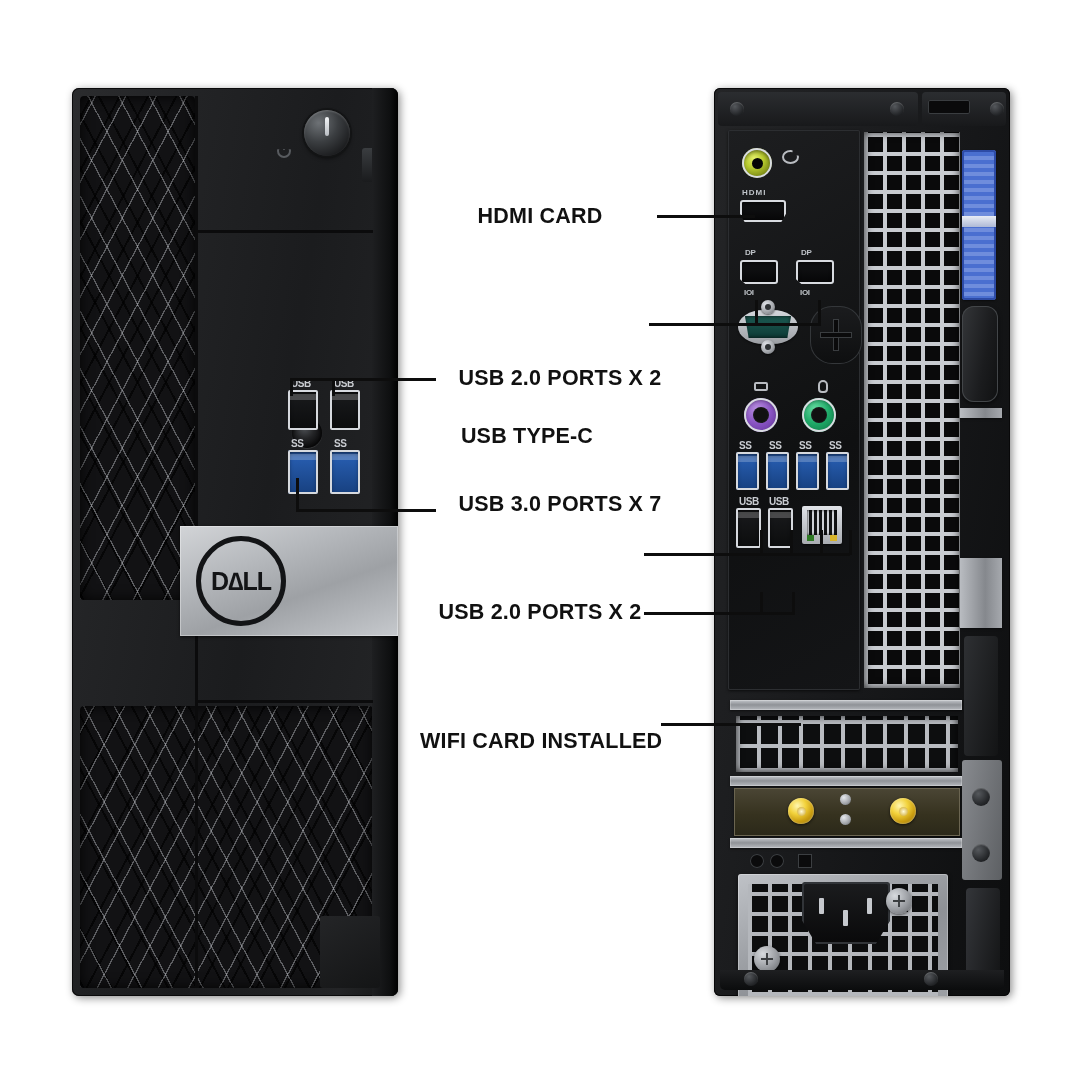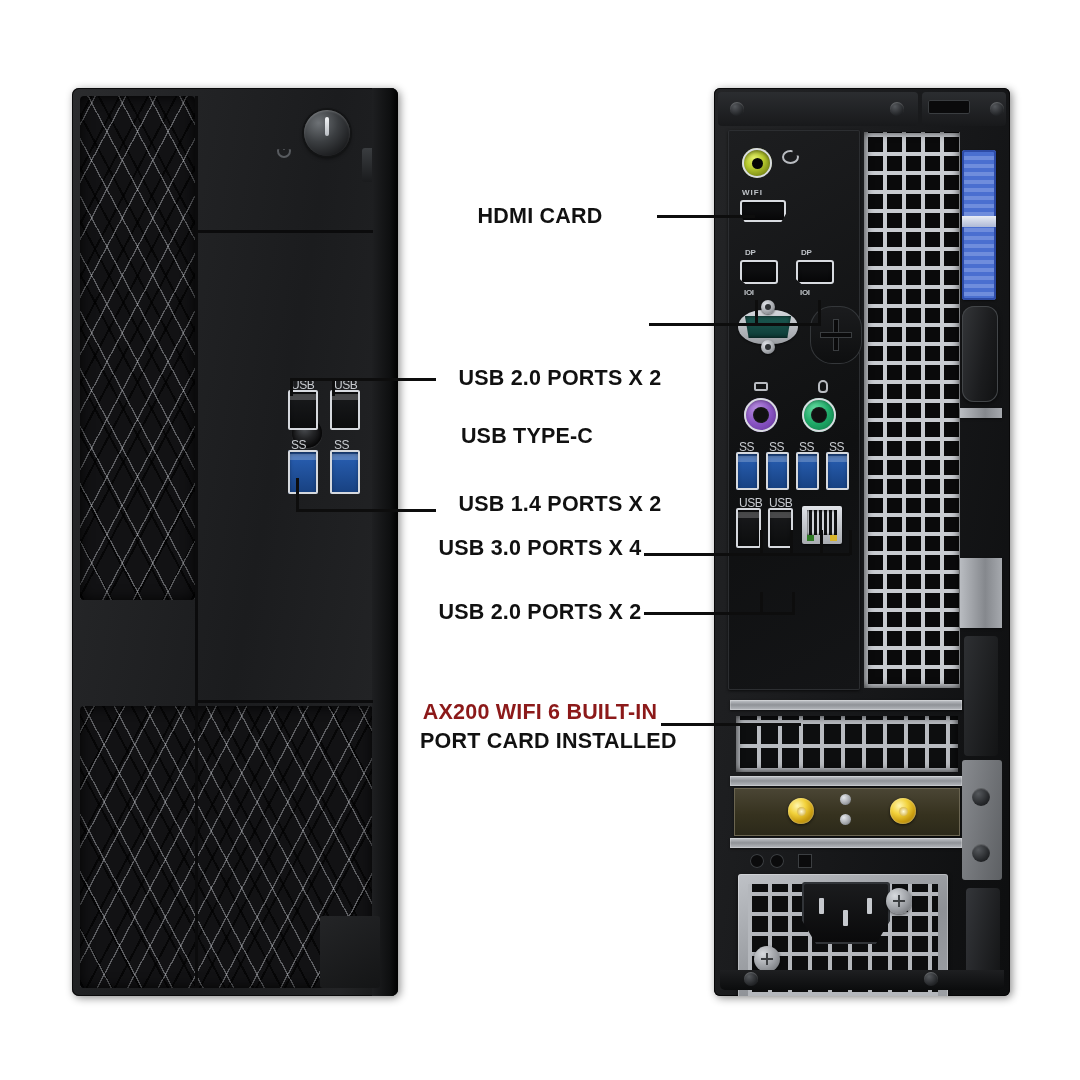--- a/index.html
+++ b/index.html
@@ -106,21 +106,21 @@
   .usb2 {
     background: linear-gradient(#1a1b1d,#0b0c0d);
     box-shadow: inset 0 0 0 2px #d6d9de, inset 0 3px 5px rgba(0,0,0,.95);
   }
   .usb3 {
     background: linear-gradient(#2a62b8,#17407f);
     box-shadow: inset 0 0 0 2px #d6d9de, inset 0 3px 5px rgba(0,0,0,.75);
   }
   .usb-tongue{ position:absolute; left:2px; right:2px; top:4px; height:6px; background:rgba(255,255,255,.22); }
   .usb-mark {
-    position:absolute; color:#c9ccd1; font-size:12px; font-weight:normal;
+    position:absolute; color:#c9ccd1; font-size:10px; font-weight:bold;
     letter-spacing:-.4px; font-family:"Liberation Sans",sans-serif; white-space:nowrap;
   }
 
   
   #dell-plate{
     position:absolute; left:108px; top:438px; width:218px; height:110px;
     background: linear-gradient(160deg,#d2d4d7 0%,#b6b9bd 32%,#9ea1a5 60%,#c6c9cd 100%);
     box-shadow: 0 1px 3px rgba(0,0,0,.6), inset 0 0 0 1px rgba(255,255,255,.35);
   }
   #dell-logo{
@@ -375,20 +375,25 @@
 
       <span class="usb-mark" style="left:219px;top:350px;">SS</span>
       <span class="usb-mark" style="left:262px;top:350px;">SS</span>
       <div class="usb-port usb3" style="left:216px;top:362px;width:30px;height:44px;">
           <div class="usb-tongue"></div>
         </div>
       <div class="usb-port usb3" style="left:258px;top:362px;width:30px;height:44px;">
           <div class="usb-tongue"></div>
         </div>
 
+      <div id="dell-plate">
+        <div id="dell-logo">
+          <span>D∆LL</span>
+        </div>
+      </div>
 
       <div style="position:absolute;left:248px;top:828px;width:60px;height:72px;background:linear-gradient(150deg,#242527,#141516);border-radius:3px;"></div>
     </div>
   </div>
 
   <div class="unit" id="rear-unit">
     <div class="rear-body">
 
       <div style="position:absolute;left:4px;top:4px;width:200px;height:34px;background:linear-gradient(#2b2d30,#18191b);border-radius:4px;"></div>
       <div style="position:absolute;left:208px;top:4px;width:84px;height:34px;background:linear-gradient(#2b2d30,#18191b);border-radius:4px;"></div>
@@ -397,21 +402,21 @@
       <div class="chassis-screw" style="left:276px;top:14px;"></div>
       <div style="position:absolute;left:214px;top:12px;width:42px;height:14px;background:#0a0a0b;border-radius:2px;box-shadow:inset 0 0 0 1px #3a3d40;"></div>
 
       <div class="io-plate" style="left:14px;top:42px;width:132px;height:560px;"></div>
 
       <div class="vent-sq" style="left:150px;top:44px;width:96px;height:556px;"></div>
 
       <div id="audio-out" style="left:28px;top:60px;"></div>
       <div style="position:absolute;left:68px;top:62px;width:17px;height:14px;border:2px solid #b9bcc1;border-radius:50%;clip-path:polygon(0 0,62% 0,62% 40%,100% 40%,100% 100%,0 100%);"></div>
 
-      <span class="port-label" style="left:28px;top:100px;letter-spacing:1px;">WIFI</span>
+      <span class="port-label" style="left:28px;top:100px;letter-spacing:1px;">HDMI</span>
       <div id="hdmi-port" style="left:26px;top:112px;"></div>
 
       <span class="port-label" style="left:31px;top:160px;">DP</span>
       <span class="port-label" style="left:87px;top:160px;">DP</span>
       <div class="dp-port" style="left:26px;top:172px;"></div>
       <div class="dp-port" style="left:82px;top:172px;"></div>
       <span class="port-label" style="left:30px;top:200px;">IOI</span>
       <span class="port-label" style="left:86px;top:200px;">IOI</span>
 
       <div id="serial-port" style="left:24px;top:222px;"></div>
@@ -521,19 +526,17 @@
 
   <div class="lead h" style="left:644px;top:612px;width:151px;"></div>
   <div class="lead v" style="left:760px;top:592px;height:22px;"></div>
   <div class="lead v" style="left:792px;top:592px;height:22px;"></div>
 
   <div class="lead h" style="left:661px;top:723px;width:140px;"></div>
 
   <div class="label" style="left:420px;top:204px;width:240px;">HDMI CARD</div>
   <div class="label" style="left:440px;top:366px;width:240px;">USB 2.0 PORTS X 2</div>
   <div class="label" style="left:407px;top:424px;width:240px;">USB TYPE-C</div>
-  <div class="label" style="left:440px;top:492px;width:240px;">USB 1.4 PORTS X 2</div>
-  <div class="label" style="left:420px;top:536px;width:240px;">USB 3.0 PORTS X 4</div>
+  <div class="label" style="left:440px;top:492px;width:240px;">USB 3.0 PORTS X 7</div>
   <div class="label" style="left:420px;top:600px;width:240px;">USB 2.0 PORTS X 2</div>
-  <div class="label red" style="left:420px;top:700px;width:240px;">AX200 WIFI 6 BUILT-IN</div>
-  <div class="label" style="left:420px;top:729px;width:240px;">PORT CARD INSTALLED</div>
+  <div class="label" style="left:420px;top:729px;width:240px;">WIFI CARD INSTALLED</div>
 
 </div>
 
 </body></html>

